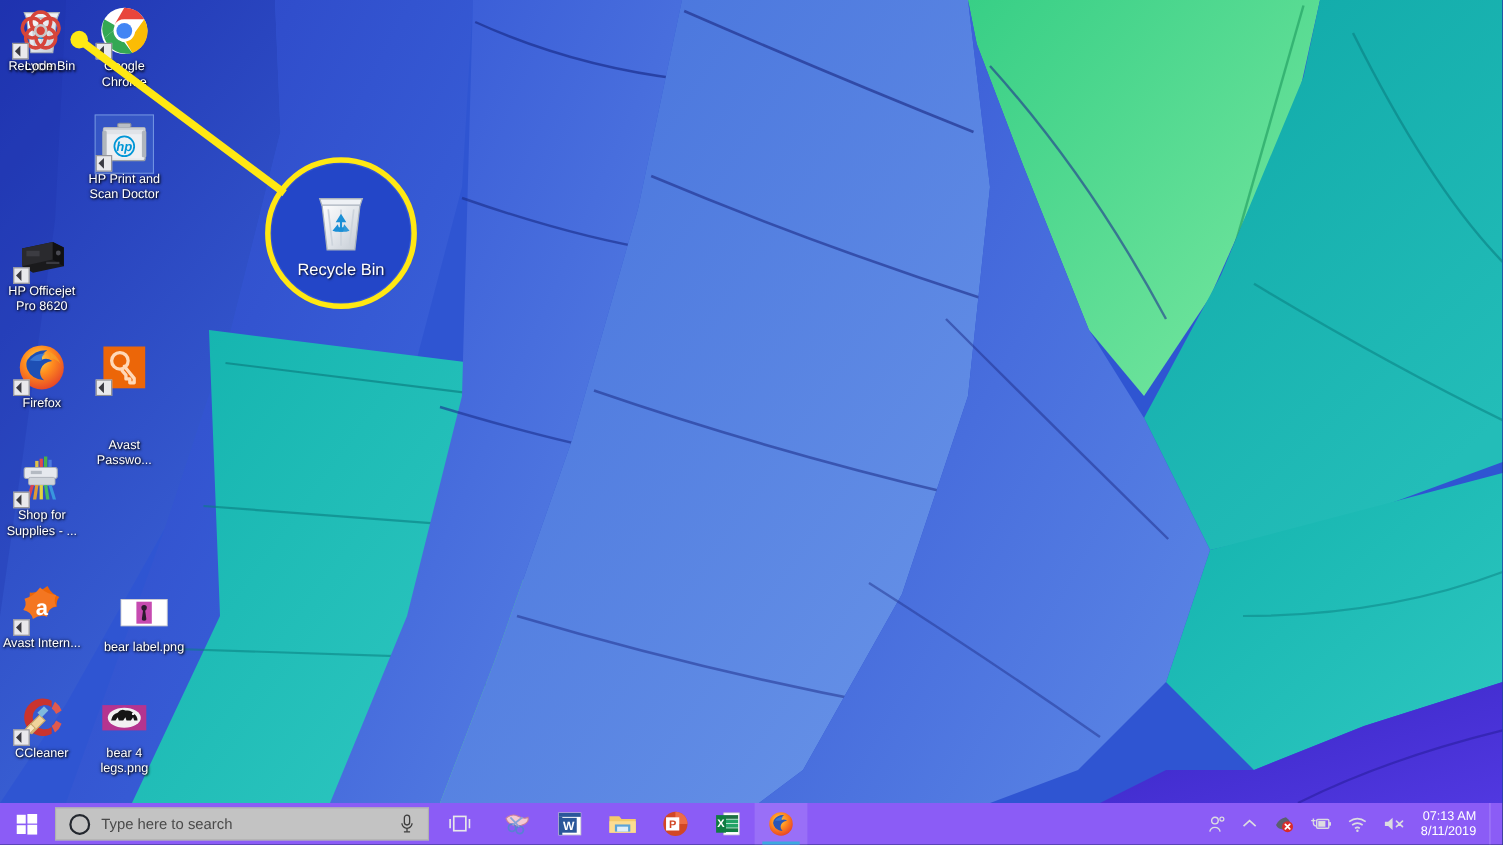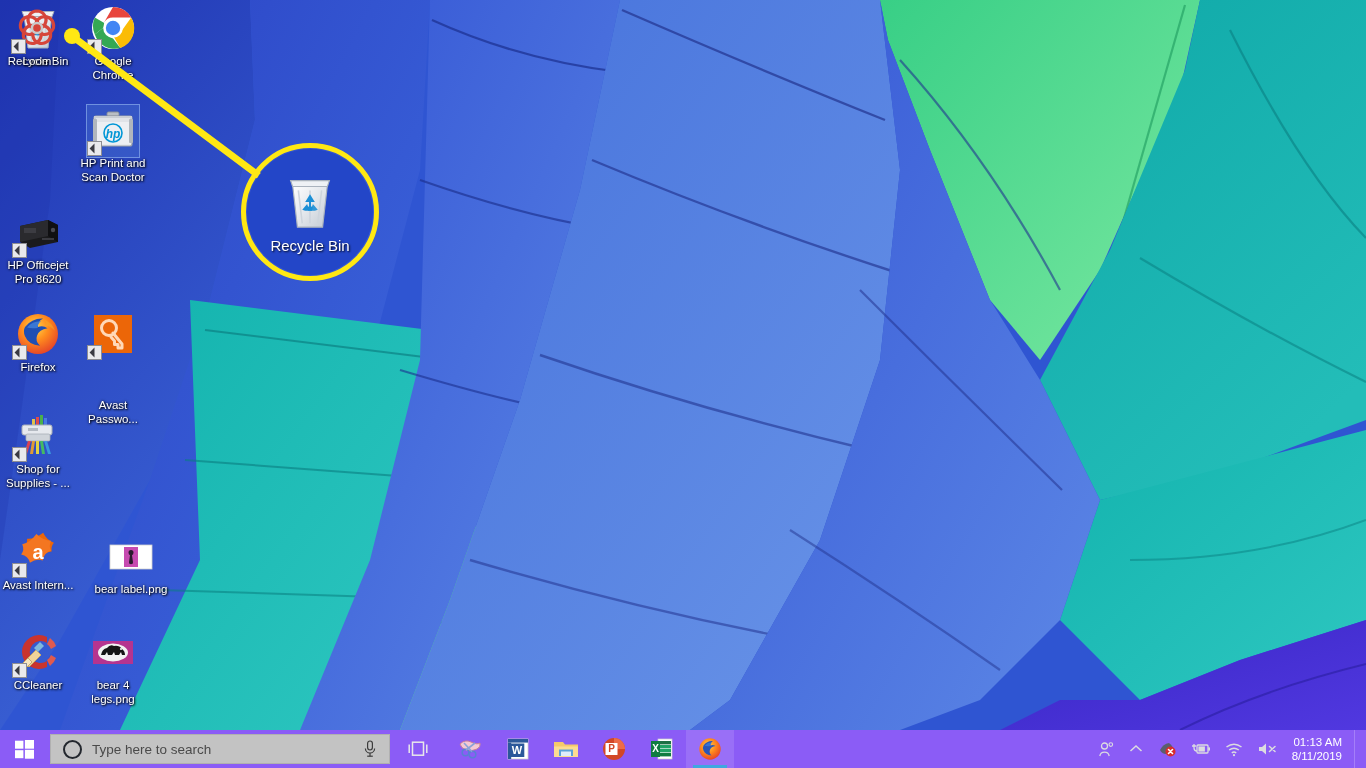--- a/index.html
+++ b/index.html
@@ -582,19 +582,19 @@
     </div>
 
     <div class="tray-item">
       <svg width="20" height="16" viewBox="0 0 20 16">
         <path d="M2,6 L5,6 L9,2.5 L9,13.5 L5,10 L2,10 Z" fill="#dcdce0"></path>
         <path d="M12.5,5.5 L18,10.5 M18,5.5 L12.5,10.5" stroke="#dcdce0" stroke-width="1.5" stroke-linecap="round"></path>
       </svg>
     </div>
 
     <div id="clock">
-      <div>01:13 AM</div>
+      <div>07:13 AM</div>
       <div>8/11/2019</div>
     </div>
 
     <div id="action-center"></div>
   </div>
 </div>
 
 </body></html>

